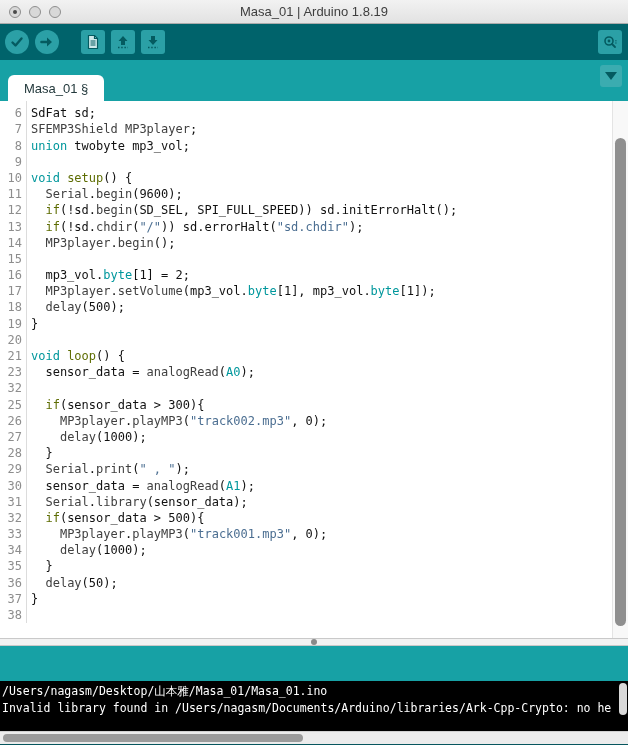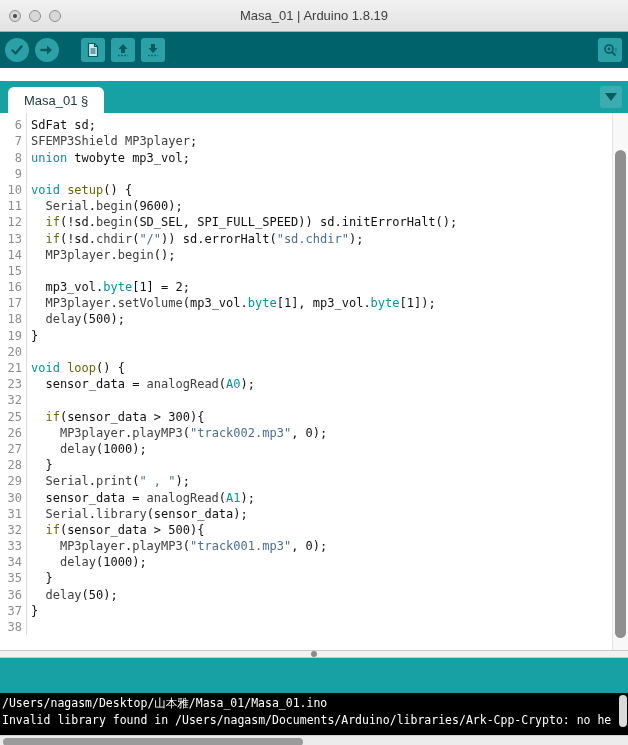--- a/index.html
+++ b/index.html
@@ -1,41 +1,41 @@
 <!DOCTYPE html>
 <html><head>
 <meta charset="utf-8">
 <style>
   html,body{margin:0;padding:0;}
   body{width:628px;height:745px;overflow:hidden;background:#fff;
        font-family:"Liberation Sans",sans-serif;-webkit-font-smoothing:antialiased;}
   .window{width:628px;height:745px;display:flex;flex-direction:column;position:relative;}
 
   
-  .titlebar{height:32px;background:linear-gradient(#f2f2f2,#e2e2e2);
+  .titlebar{height:24px;background:linear-gradient(#f2f2f2,#e2e2e2);
     border-bottom:1px solid #ababab;display:flex;align-items:center;position:relative;flex:none;box-sizing:border-box;}
   .lights{display:flex;gap:8px;margin-left:9px;}
   .light{width:12px;height:12px;border-radius:50%;background:#d8d8d8;border:1px solid #8f8f8f;
     box-sizing:border-box;position:relative;}
   .light.active::after{content:"";position:absolute;left:3px;top:3px;width:4px;height:4px;border-radius:50%;background:#4a4a4a;}
   .title-text{position:absolute;left:0;right:0;text-align:center;font-size:13px;color:#3e3e3e;}
 
   
   .toolbar{height:36px;background:#00636b;display:flex;align-items:center;flex:none;position:relative;}
   .tool-btn{width:24px;height:24px;background:#2ba0a6;display:flex;align-items:center;justify-content:center;
     border-radius:3px;margin-right:6px;cursor:pointer;}
   .tool-btn.round{border-radius:50%;}
   .tool-btn svg{display:block;}
   #btn-verify{margin-left:5px;}
   #btn-new{margin-left:16px;}
   .toolbar-spacer{flex:1;}
   #btn-serial{margin-right:6px;}
 
   
-  .tabbar{height:32px;background:#17a1a5;flex:none;display:flex;align-items:flex-end;position:relative;margin-top:13px;}
+  .tabbar{height:41px;background:#17a1a5;flex:none;display:flex;align-items:flex-end;position:relative;}
   .tab{margin-left:8px;height:26px;background:#fff;border-radius:6px 6px 0 0;
     display:flex;align-items:center;padding:0 16px;font-size:13px;color:#23393c;}
   .tab-dropdown{position:absolute;right:6px;top:5px;width:22px;height:22px;background:#3bacb0;
     border-radius:3px;display:flex;align-items:center;justify-content:center;cursor:pointer;}
   .tri-down{width:0;height:0;border-left:6px solid transparent;border-right:6px solid transparent;
     border-top:8px solid #045b60;}
 
   
   .editor{flex:none;height:537px;background:#fff;position:relative;overflow:hidden;}
   .code-scroll{margin-top:-12px;}
@@ -55,21 +55,21 @@
   
   .splitter{height:8px;background:#f2f2f2;border-top:1px solid #c9c9c9;border-bottom:1px solid #c9c9c9;
     box-sizing:border-box;position:relative;flex:none;cursor:row-resize;}
   .splitter-dot{position:absolute;left:50%;top:50%;transform:translate(-50%,-50%);
     width:6px;height:6px;border-radius:50%;background:#8a8a8a;}
 
   
   .status-band{height:35px;background:#17a1a5;flex:none;}
 
   
-  .console{height:42px;background:#000;flex:none;position:relative;overflow:hidden;padding:2px 0 0 2px;box-sizing:border-box;}
+  .console{height:50px;background:#000;flex:none;position:relative;overflow:hidden;padding:2px 0 0 2px;box-sizing:border-box;}
   .console-line{font-family:"DejaVu Sans Mono","Liberation Mono",monospace;font-size:11.5px;
     line-height:17px;color:#fff;white-space:pre;}
   .console-thumb{position:absolute;right:1px;top:2px;width:8px;height:32px;background:#d9d9d9;border-radius:4px;}
 
   
   .h-scrollbar{height:13px;background:#ececec;border-top:1px solid #d0d0d0;position:relative;flex:none;box-sizing:border-box;}
   .h-thumb{position:absolute;top:2px;left:3px;width:300px;height:8px;background:#9b9b9b;border-radius:4px;}
 
   
   .bottombar{height:22px;background:#07565e;flex:none;display:flex;align-items:center;

